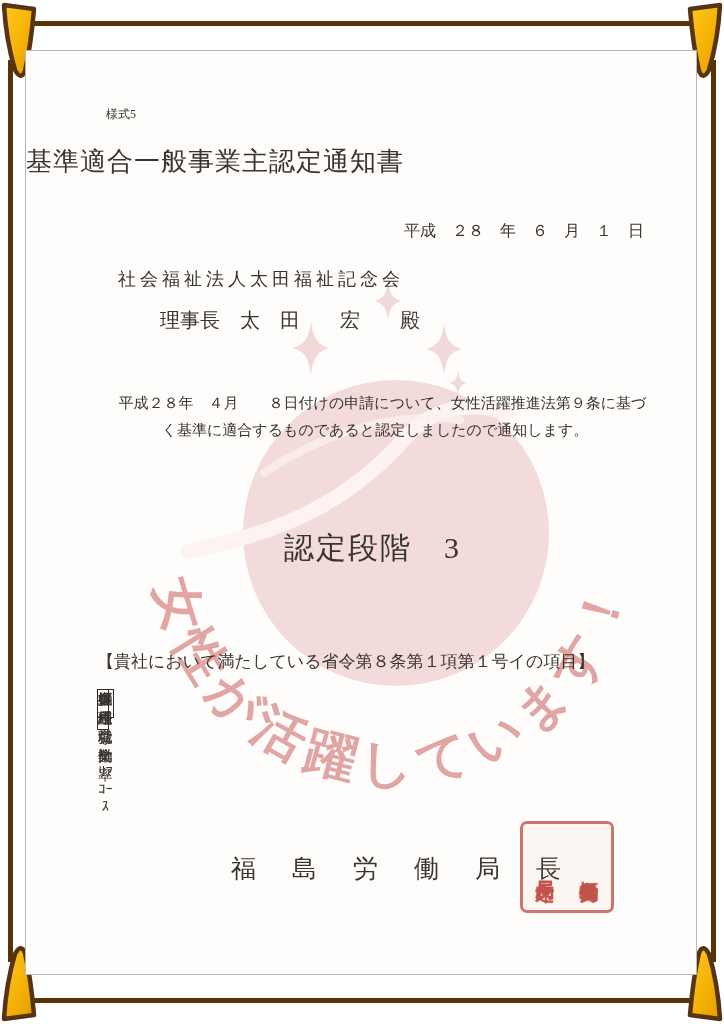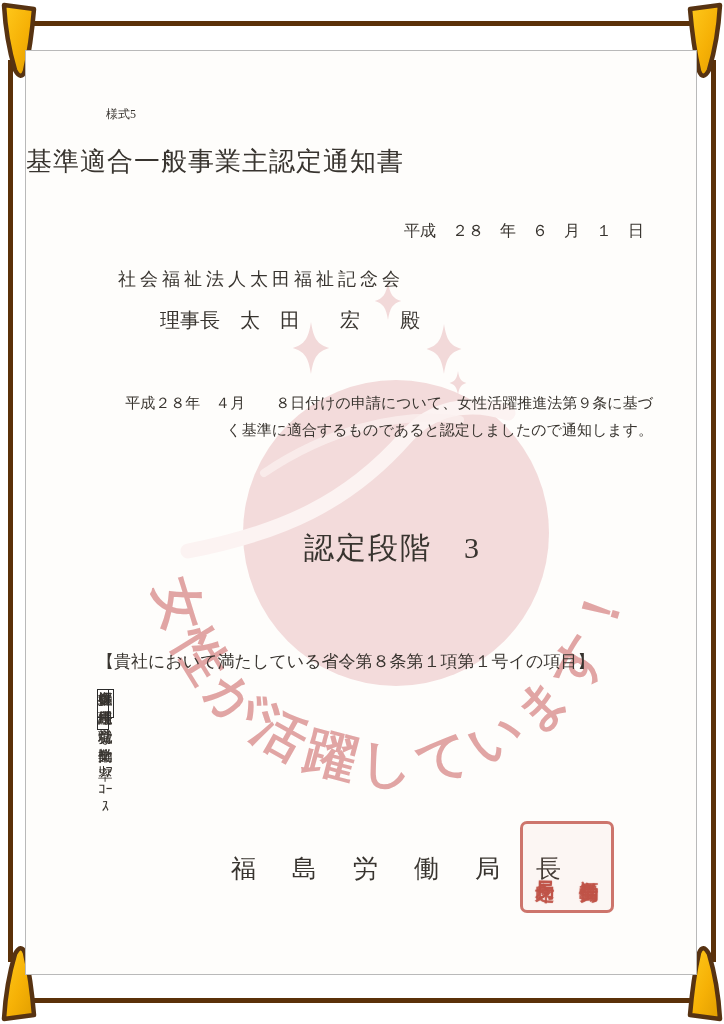--- a/index.html
+++ b/index.html
@@ -19,22 +19,22 @@
     background:#fefdfb;border:1px solid #b9b9b9;z-index:2;
   }
   .paper *{position:absolute;}
   .wm-svg{left:0;top:0;width:670px;height:923px;z-index:1;}
   .txt{z-index:3;white-space:pre;}
   .form-number{left:80px;top:55px;font-size:12px;}
   .doc-title{left:0;top:93px;width:670px;text-align:left;font-size:26px;letter-spacing:1px;}
   .issue-date{right:52px;top:170px;font-size:16px;margin-left:7px;}
   .recipient-org{left:92px;top:216px;font-size:18px;letter-spacing:4px;}
   .recipient-name{left:134px;top:256px;font-size:20px;}
-  .body-text{left:71px;top:339px;width:556px;font-size:15px;line-height:27px;white-space:normal;text-align:right;}
-  .cert-stage{left:278px;top:477px;font-size:30px;letter-spacing:2px;}
+  .body-text{left:71px;top:339px;width:556px;font-size:15px;line-height:27px;white-space:normal;text-align:center;}
+  .cert-stage{left:258px;top:477px;font-size:30px;letter-spacing:2px;}
   .criteria-heading{left:71px;top:599px;font-size:17px;}
   .criteria-table{
     left:71px;top:638px;width:552px;border-collapse:collapse;z-index:3;
     background:transparent;table-layout:fixed;
   }
   .criteria-table td{
     border:1.6px solid #2b2b2b;text-align:center;vertical-align:middle;
     font-family:"Liberation Serif","DejaVu Serif",serif;color:#38342f;padding:0;
   }
   .criteria-table .hrow td{height:27px;font-size:14.5px;}

